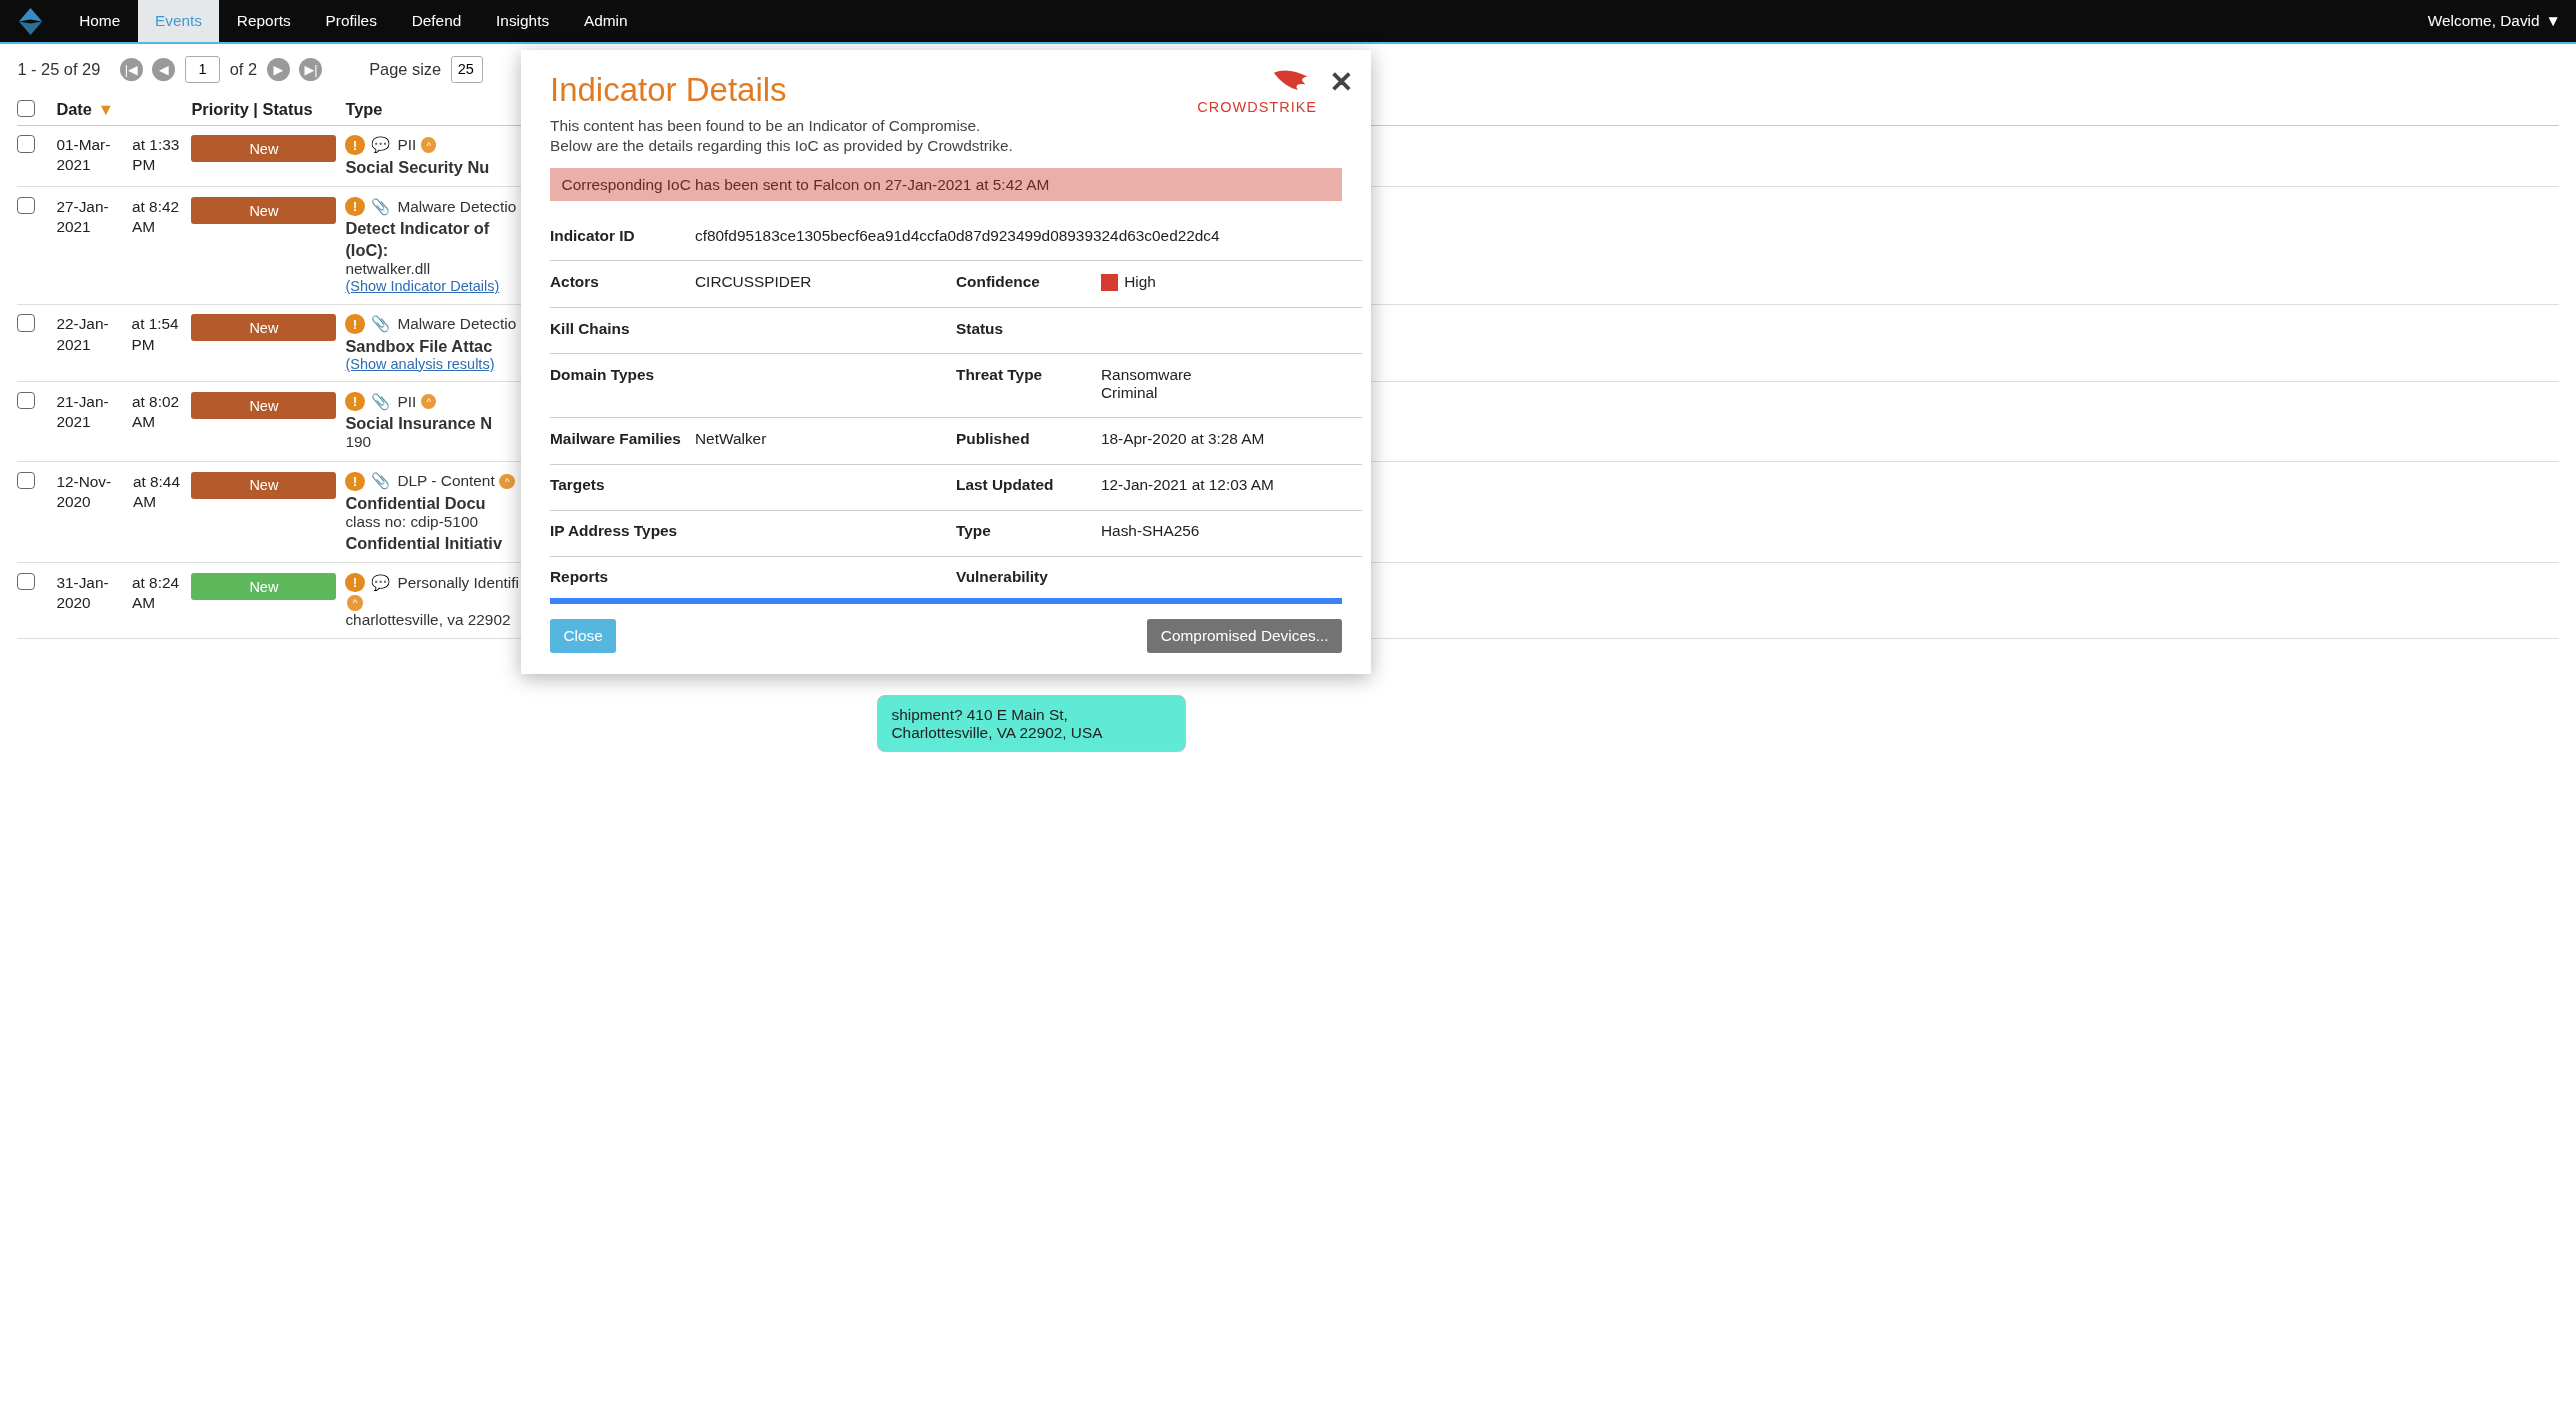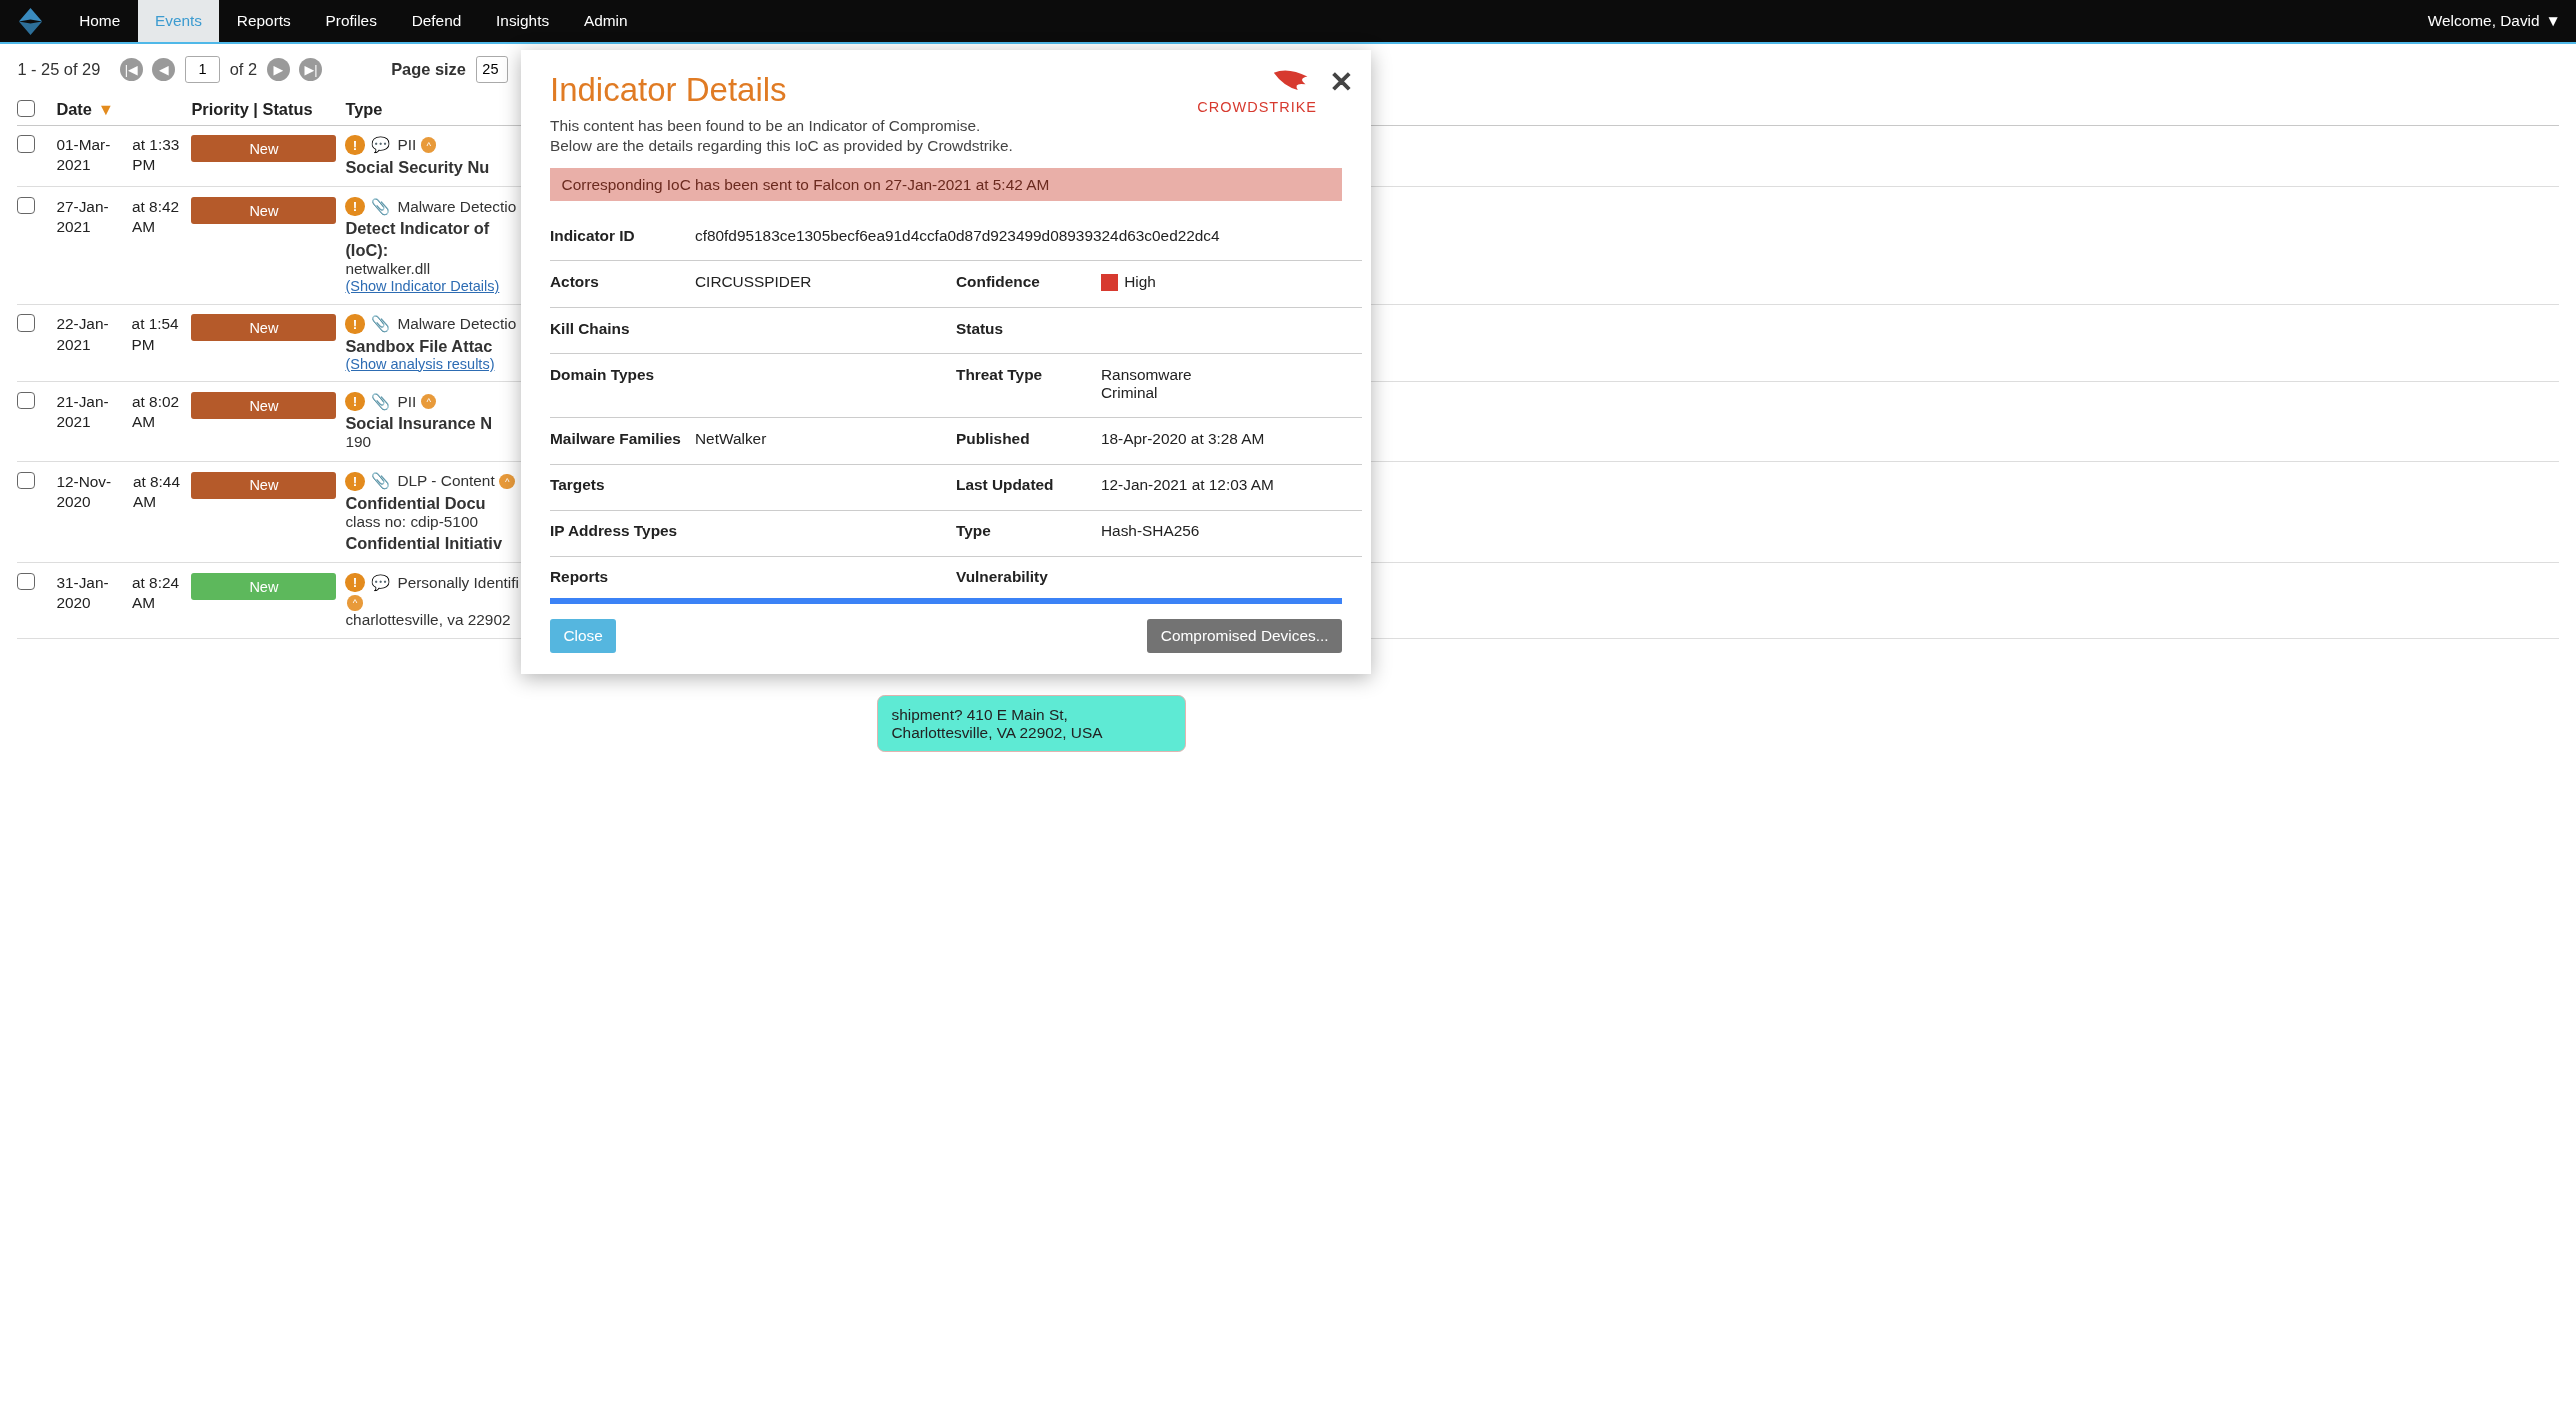--- a/index.html
+++ b/index.html
@@ -12,21 +12,21 @@
 .nav-item { padding: 0 17.4px; height: 100%; display: flex; align-items: center; color: #fff; font-size: 15.4px; cursor: pointer; }
 .nav-item.active { background: #e5e8ea; color: #3c9bd0; }
 .welcome { margin-left: auto; margin-right: 15.4px; color: #fff; font-size: 15.4px; display: flex; align-items: center; gap: 5.8px; }
 
 .page { padding: 11.6px 17.4px; }
 
 .pager { display: flex; align-items: center; gap: 9.7px; margin-bottom: 11.6px; font-size: 16.4px; color: #333; }
 .pager .count { margin-right: 9.7px; }
 .pager-btn { width: 23px; height: 23px; border-radius: 50%; background: #9a9a9a; color:#fff; display:flex; align-items:center; justify-content:center; cursor:pointer; font-size:12.6px; }
 .pager-input { width: 35px; height: 27px; text-align: center; border: 1px solid #aaa; border-radius: 2.9px; font-size: 14.5px; }
-.page-size-label { margin-left: 59px; font-weight: bold; }
+.page-size-label { margin-left: 37px; }
 .page-size-select { width: 32px; height: 27px; border: 1px solid #aaa; border-radius: 2.9px; padding: 0 5.8px; font-size: 14.5px; }
 
 .table-head { display:flex; border-bottom: 1.9px solid #c8c8c8; padding: 5.8px 0; font-weight: bold; font-size: 16.4px; }
 .col-chk { width: 39px; display:flex; align-items:flex-start; }
 .col-date { width: 135px; display:flex; align-items:center; gap:5.8px; }
 .col-pri { width: 154px; }
 .col-type { flex: 1; }
 
 .row { display:flex; align-items:flex-start; padding: 9.7px 0; border-bottom: 1px solid #ddd; }
 .row .col-date { font-size: 15.4px; line-height:1.3; }

